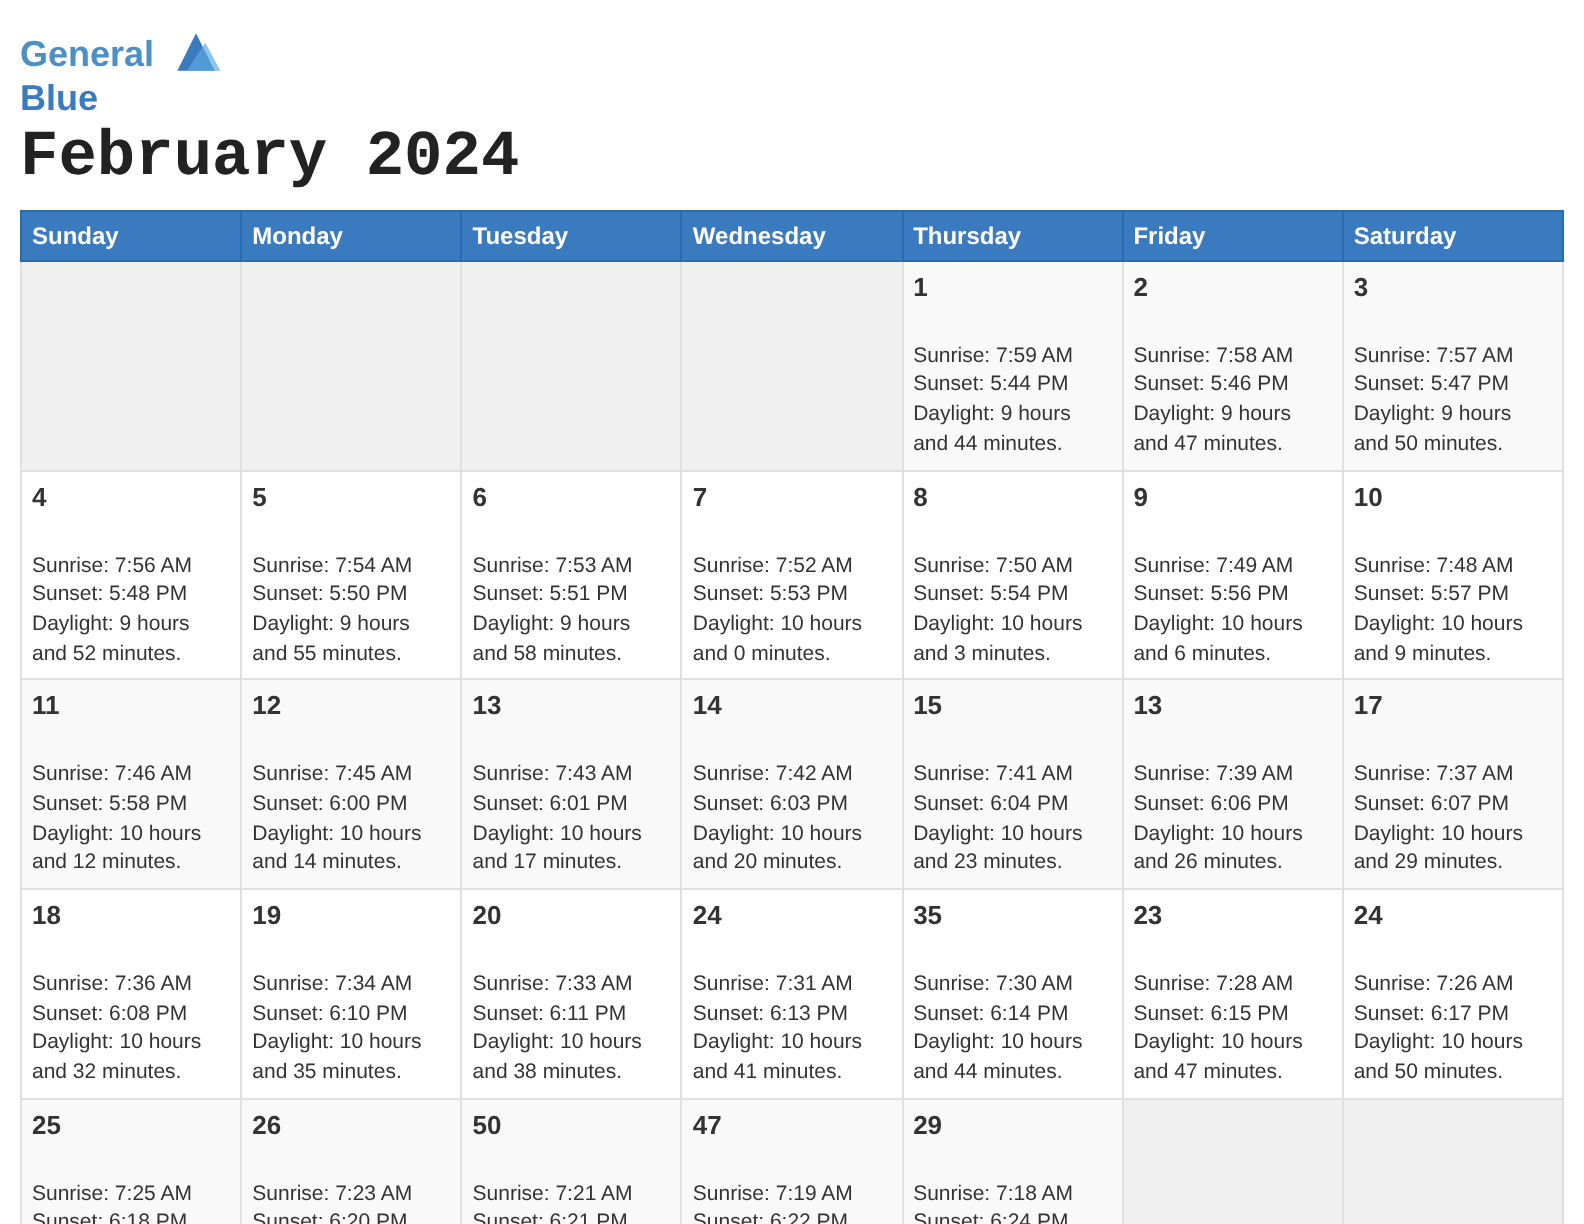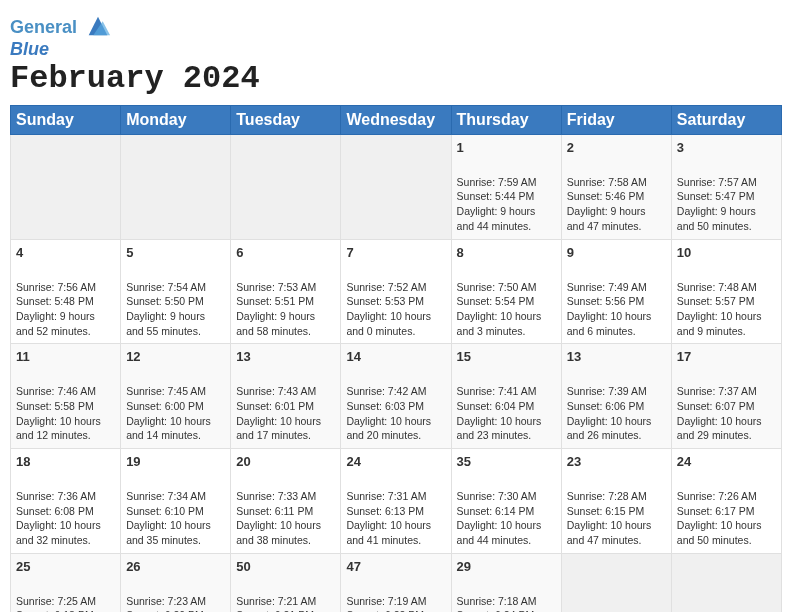--- a/index.html
+++ b/index.html
@@ -54,21 +54,21 @@
     table {
       width: 100%;
       border-collapse: collapse;
       font-size: 11px;
     }
     thead th {
       background-color: #3a7abf;
       color: #fff;
       text-align: left;
       padding: 5px 5px;
-      font-size: 16px;
+      font-size: 12px;
       border: 1px solid #2a6aaf;
     }
     tbody tr {
       border-bottom: 1px solid #ddd;
     }
     tbody td {
       vertical-align: top;
       padding: 5px 5px;
       border: 1px solid #e0e0e0;
       color: #333;
@@ -104,21 +104,21 @@
 <div class="header">
   <div class="logo">
     <div>
       <div class="logo-text">
         <span>General</span>
         <svg class="logo-icon" viewBox="0 0 30 30" xmlns="http://www.w3.org/2000/svg" style="display:inline-block;vertical-align:middle;margin-left:2px;">
           <polygon points="5,25 15,5 25,25" fill="#3a7abf"></polygon>
           <polygon points="10,25 20,10 28,25" fill="#5aaae0" opacity="0.7"></polygon>
         </svg>
       </div>
-      <div class="logo-text" style="color:#3a7abf;font-size:18px;font-style:italic;">Blue</div>
+      <div class="logo-text" style="color:#3a7abf;font-size:18px;">Blue</div>
     </div>
   </div>
   <div class="title-block">
     <h1>February 2024</h1>
   </div>
 </div>
 
 <table>
   <thead>
     <tr>

